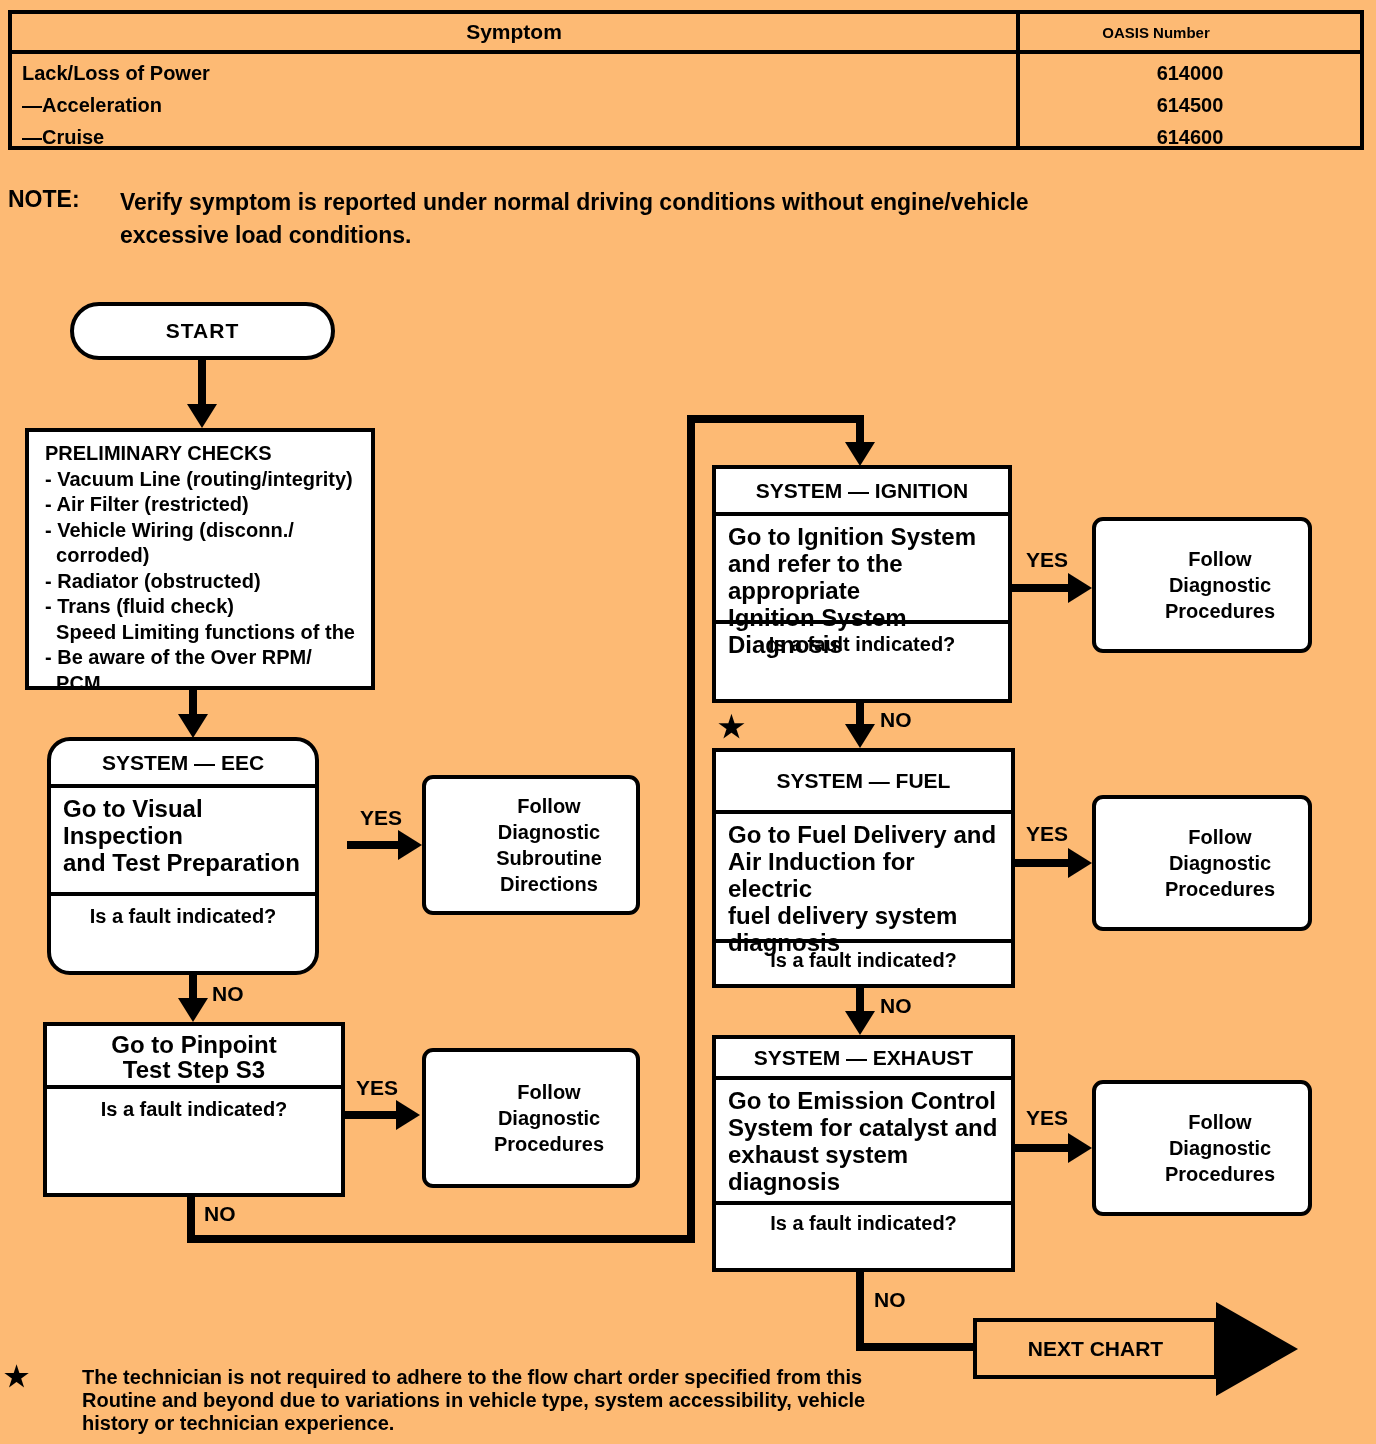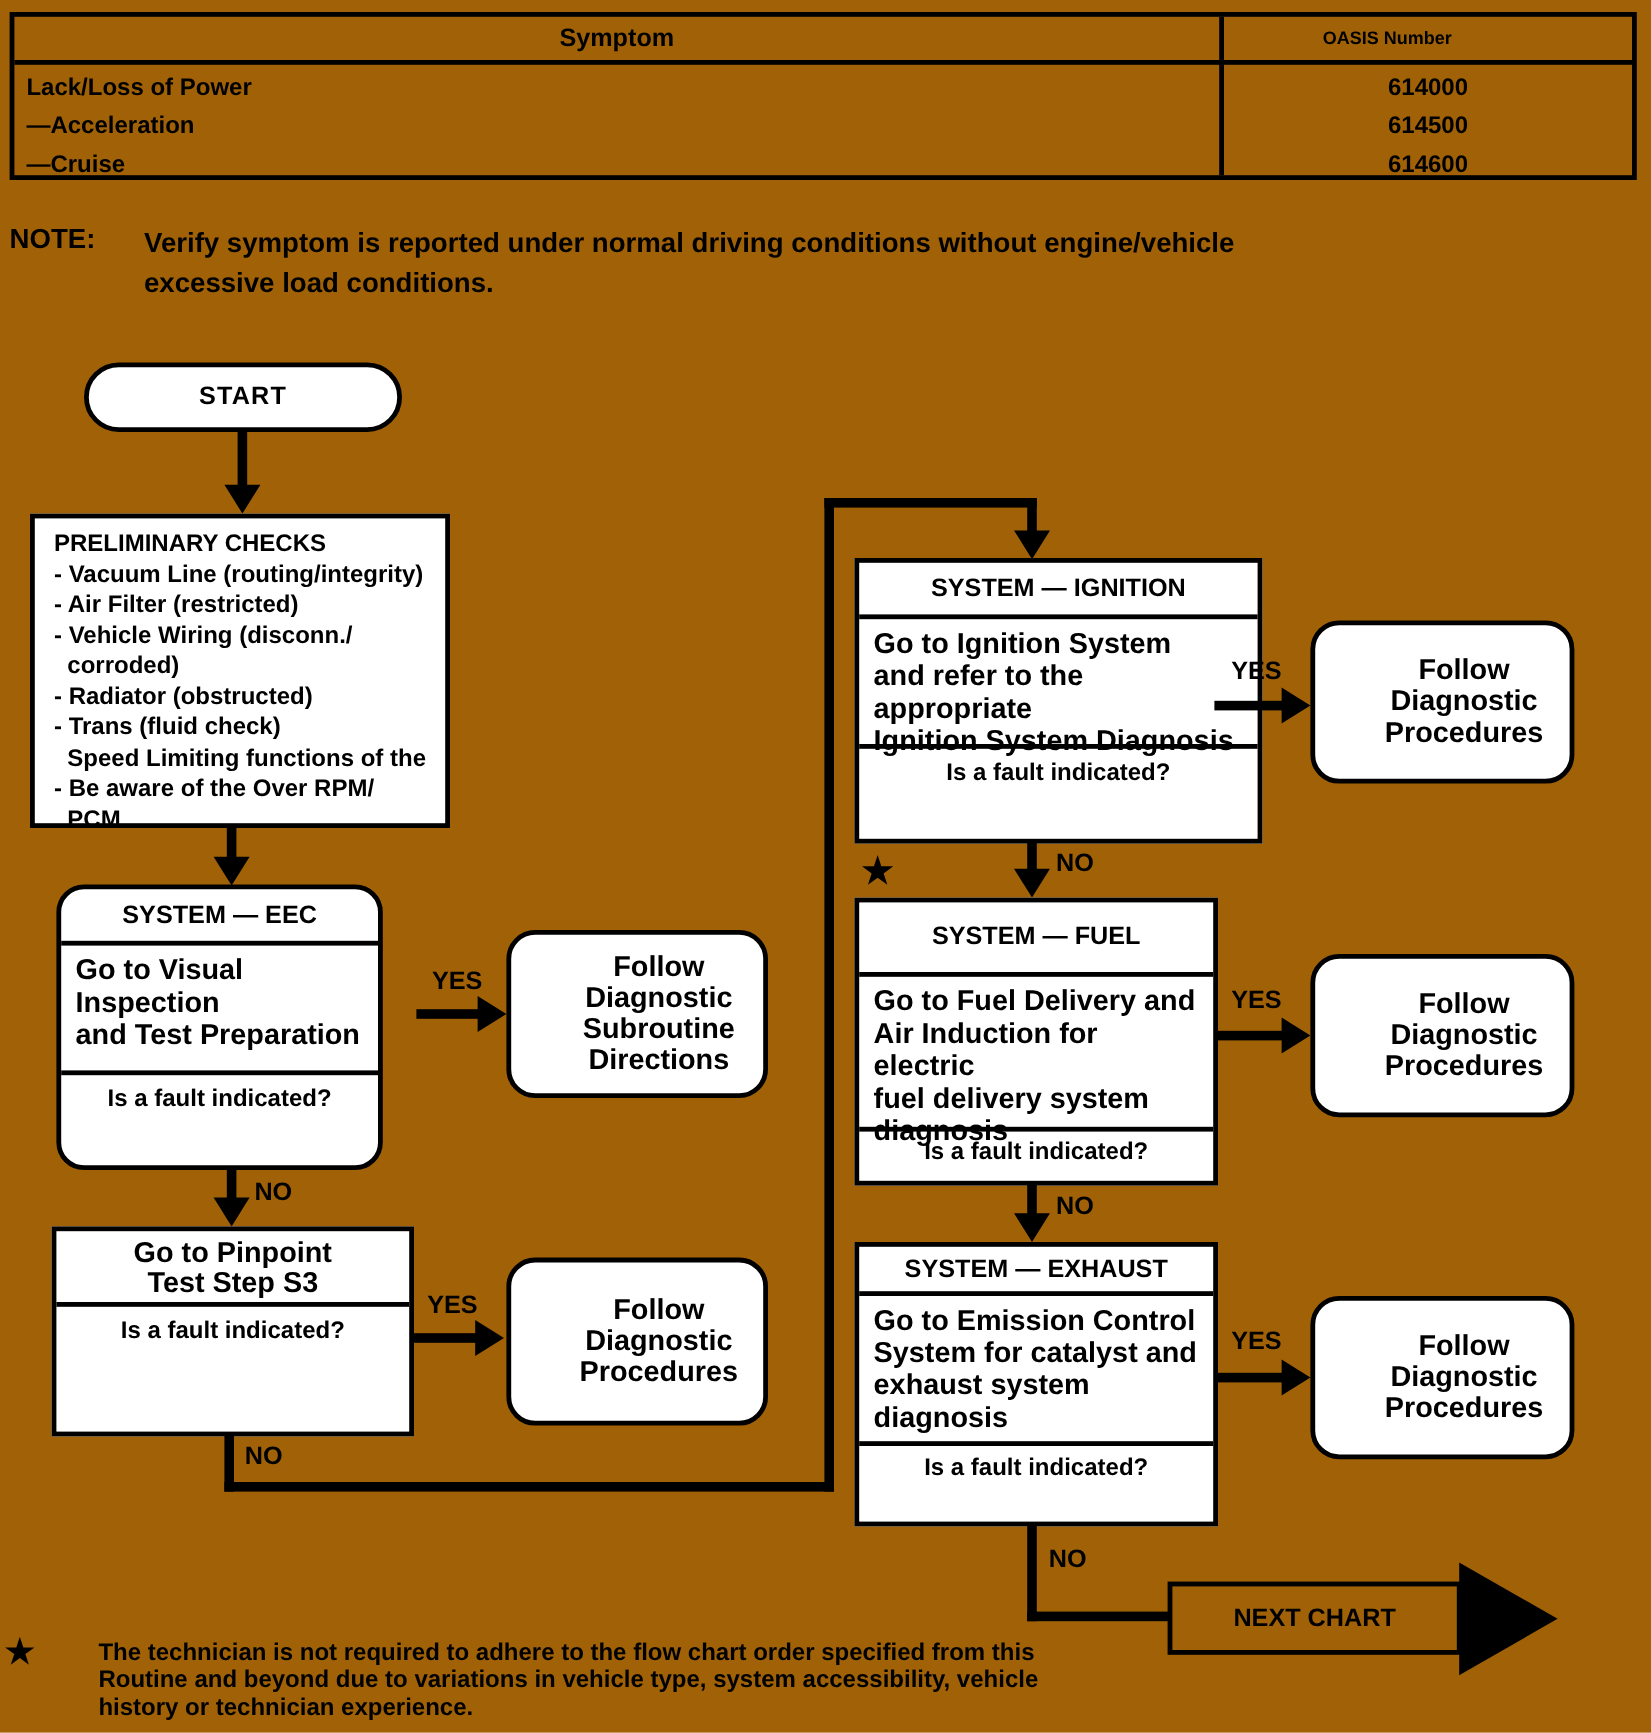--- a/index.html
+++ b/index.html
@@ -1,34 +1,34 @@
 <!DOCTYPE html>
 <html><head>
 <meta charset="utf-8">
 <style>
   html,body{margin:0;padding:0;background:#fff;}
   #canvas{
-    position:relative;width:1376px;height:1444px;background:#a16207;
+    position:relative;width:1376px;height:1444px;background:#fdba74;
     font-family:"Liberation Sans",sans-serif;color:#000;font-weight:700;
     overflow:hidden;
   }
   
   .tbl{position:absolute;left:8px;top:10px;width:1356px;height:140px;border:4px solid #000;box-sizing:border-box;}
   .tbl .cell{position:absolute;font-size:20px;display:flex;align-items:center;}
   .tbl .center{justify-content:center;text-align:center;}
   .tbl .vdiv{position:absolute;left:1004px;top:0;width:4px;height:100%;background:#000;}
   .tbl .hdiv{position:absolute;left:0;top:36px;width:100%;height:4px;background:#000;}
   
   .note-label{position:absolute;font-size:23px;}
   .note-text{position:absolute;font-size:23px;line-height:33px;white-space:pre-line;}
   
   .box{position:absolute;border:4px solid #000;background:#fff;box-sizing:border-box;}
   .oval{border-radius:29px;display:flex;align-items:center;justify-content:center;font-size:21px;letter-spacing:1px;}
-  .round{border-radius:24px;display:flex;align-items:center;justify-content:center;text-align:center;
-         font-size:24px;line-height:26px;white-space:pre-line;padding-left:36px;}
+  .round{border-radius:11px;display:flex;align-items:center;justify-content:center;text-align:center;
+         font-size:20px;line-height:26px;white-space:pre-line;padding-left:36px;}
   .sys{display:flex;flex-direction:column;}
   .sec-h{border-bottom:4px solid #000;display:flex;align-items:center;justify-content:center;
          font-size:21px;box-sizing:border-box;}
   .sec-b{border-bottom:4px solid #000;padding:7px 12px 0 12px;font-size:24px;line-height:27px;
          white-space:pre-line;box-sizing:border-box;}
   .sec-b.center{text-align:center;padding:6px 0 0 0;line-height:25px;}
   .sec-f{padding-top:9px;text-align:center;font-size:20px;box-sizing:border-box;}
   .prelim{padding:9px 8px 0 16px;font-size:20px;line-height:25.5px;box-sizing:border-box;}
   .prelim div{white-space:pre;}
   
@@ -123,21 +123,21 @@
 Procedures</div>
 
   <div class="lbl" style="left:204px;top:1202px;">NO</div>
   <div class="vline" style="left:187px;top:1195px;width:8px;height:48px;"></div>
   <div class="hline" style="left:187px;top:1235px;width:508px;height:8px;"></div>
   <div class="vline" style="left:687px;top:415px;width:8px;height:828px;"></div>
   <div class="hline" style="left:687px;top:415px;width:177px;height:8px;"></div>
   <div class="vline" style="left:856px;top:415px;width:8px;height:29px;"></div>
   <div class="arr-d" style="left:845px;top:442px;"></div>
 
-  <div class="box sys" style="left:712px;top:465px;width:340px;height:238px;">
+  <div class="box sys" style="left:712px;top:465px;width:300px;height:238px;">
     <div class="sec-h" style="height:47px;">SYSTEM — IGNITION</div>
     <div class="sec-b" style="height:108px;">Go to Ignition System
 and refer to the appropriate
 Ignition System Diagnosis</div>
     <div class="sec-f" style="flex:1;">Is a fault indicated?</div>
   </div>
   <div class="hline" style="left:1012px;top:584px;width:58px;height:8px;"></div>
   <div class="arr-r" style="left:1068px;top:573px;"></div>
   <div class="lbl" style="left:1026px;top:548px;">YES</div>
   <div class="box round" style="left:1092px;top:517px;width:220px;height:136px;">Follow

